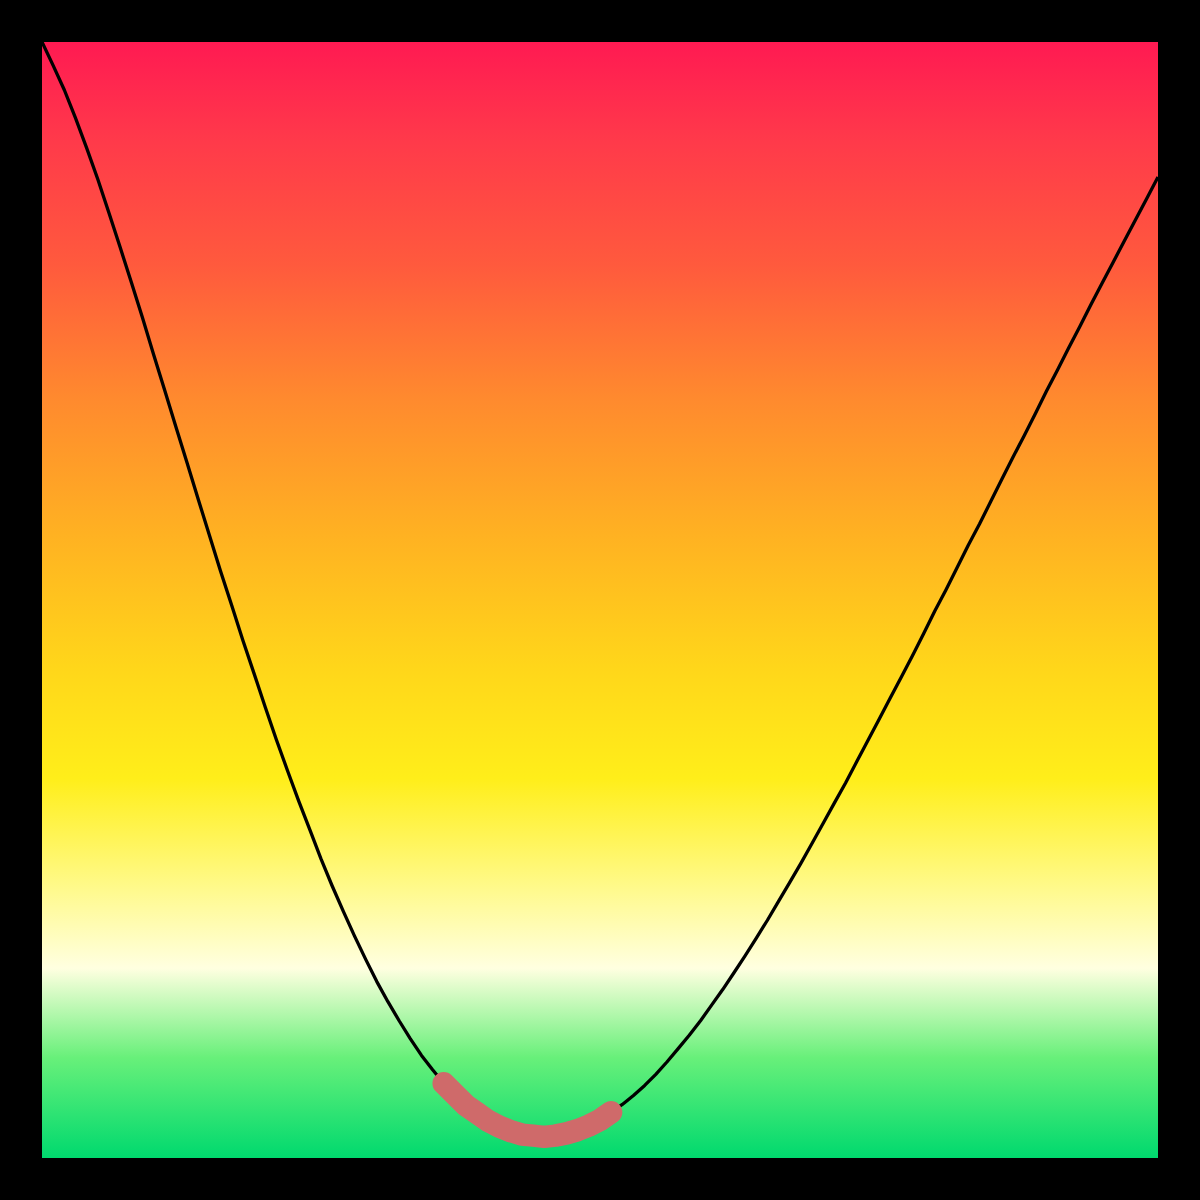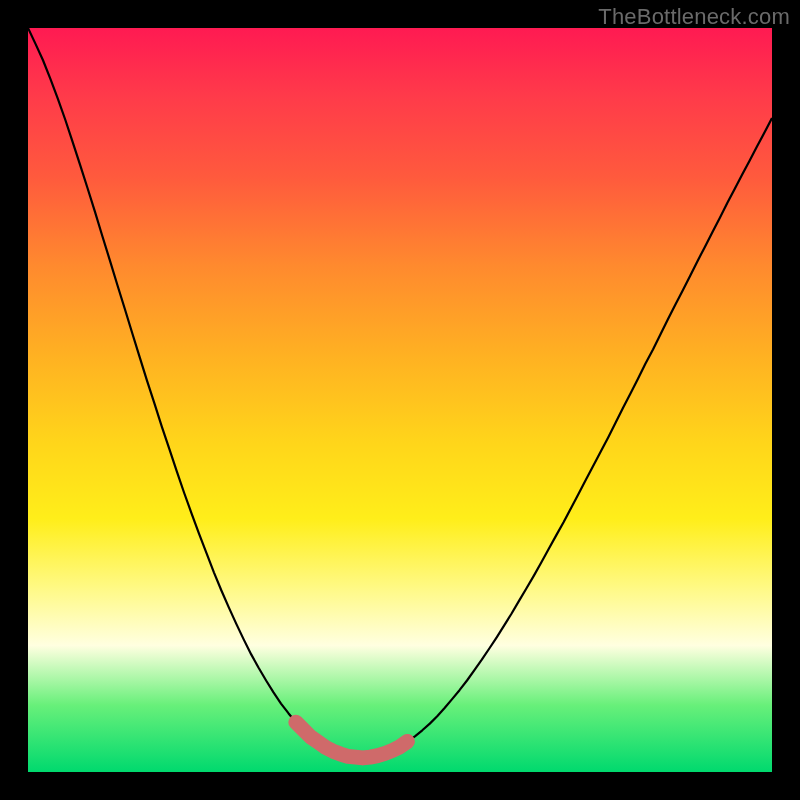--- a/index.html
+++ b/index.html
@@ -63,21 +63,20 @@
     font-size: 22px;
     font-weight: 500;
     letter-spacing: 0.2px;
     user-select: none;
   }
 </style>
 </head>
 <body>
 
 <div class="frame">
-  <div class="watermark">TheBottleneck.com</div>
 
   <div class="plot-area">
     <div class="gradient"></div>
 
     <svg class="overlay-svg" viewBox="0 0 744 744" preserveAspectRatio="none">
       <path id="curve-path" fill="none" stroke="#000" stroke-width="2.2" stroke-linejoin="round" d="M0.0 0.0 L7.4 15.6 L14.9 32.0 L22.3 50.6 L29.8 70.7 L37.2 91.5 L44.6 113.8 L52.1 136.9 L59.5 160.0 L67.0 183.8 L74.4 208.3 L81.8 232.1 L89.3 256.7 L96.7 280.5 L104.2 305.0 L111.6 328.8 L119.0 352.7 L126.5 375.7 L133.9 398.8 L141.4 421.1 L148.8 443.4 L156.2 465.0 L163.7 485.8 L171.1 505.9 L178.6 525.3 L186.0 544.6 L193.4 562.5 L200.9 579.6 L208.3 595.9 L215.8 611.6 L223.2 626.4 L230.6 639.8 L238.1 652.5 L245.5 664.4 L253.0 675.6 L260.4 685.2 L267.8 694.2 L275.3 701.6 L282.7 709.0 L290.2 714.2 L297.6 719.4 L305.0 723.2 L312.5 726.1 L319.9 728.4 L327.4 729.1 L334.8 729.9 L342.2 729.1 L349.7 727.6 L357.1 725.4 L364.6 722.4 L372.0 718.7 L379.4 713.5 L386.9 708.3 L394.3 702.3 L401.8 695.6 L409.2 688.2 L416.6 680.0 L424.1 671.1 L431.5 662.2 L439.0 652.5 L446.4 642.1 L453.8 631.7 L461.3 620.5 L468.7 609.3 L476.2 597.4 L483.6 585.5 L491.0 572.9 L498.5 560.2 L505.9 547.6 L513.4 534.2 L520.8 520.8 L528.2 507.4 L535.7 494.0 L543.1 479.9 L550.6 465.7 L558.0 451.6 L565.4 437.5 L572.9 423.3 L580.3 409.2 L587.8 394.3 L595.2 379.4 L602.6 365.3 L610.1 350.4 L617.5 335.5 L625.0 321.4 L632.4 306.5 L639.8 291.6 L647.3 276.8 L654.7 262.6 L662.2 247.8 L669.6 232.9 L677.0 218.7 L684.5 203.9 L691.9 189.7 L699.4 174.8 L706.8 160.7 L714.2 146.6 L721.7 132.4 L729.1 118.3 L736.6 104.2 L744.0 90.0 "></path>
       <path id="notch-path" fill="none" stroke="#cf6a6a" stroke-width="15" stroke-linecap="round" stroke-linejoin="round" d="M267.8 694.2 L275.3 701.6 L282.7 709.0 L290.2 714.2 L297.6 719.4 L305.0 723.2 L312.5 726.1 L319.9 728.4 L327.4 729.1 L334.8 729.9 L342.2 729.1 L349.7 727.6 L357.1 725.4 L364.6 722.4 L372.0 718.7 L379.4 713.5 "></path>
     </svg>
   </div>
 </div>

